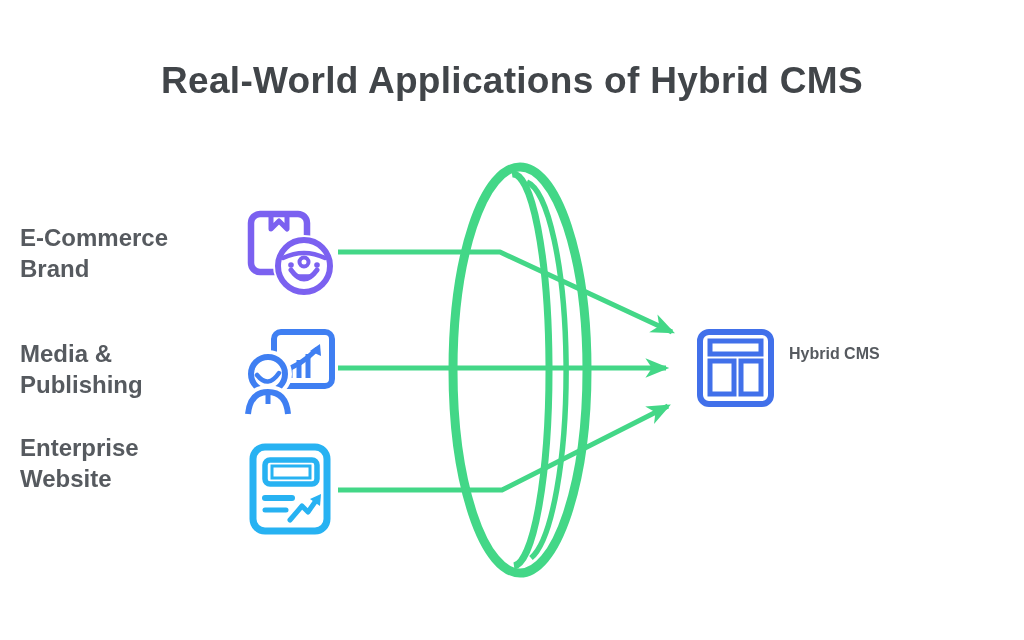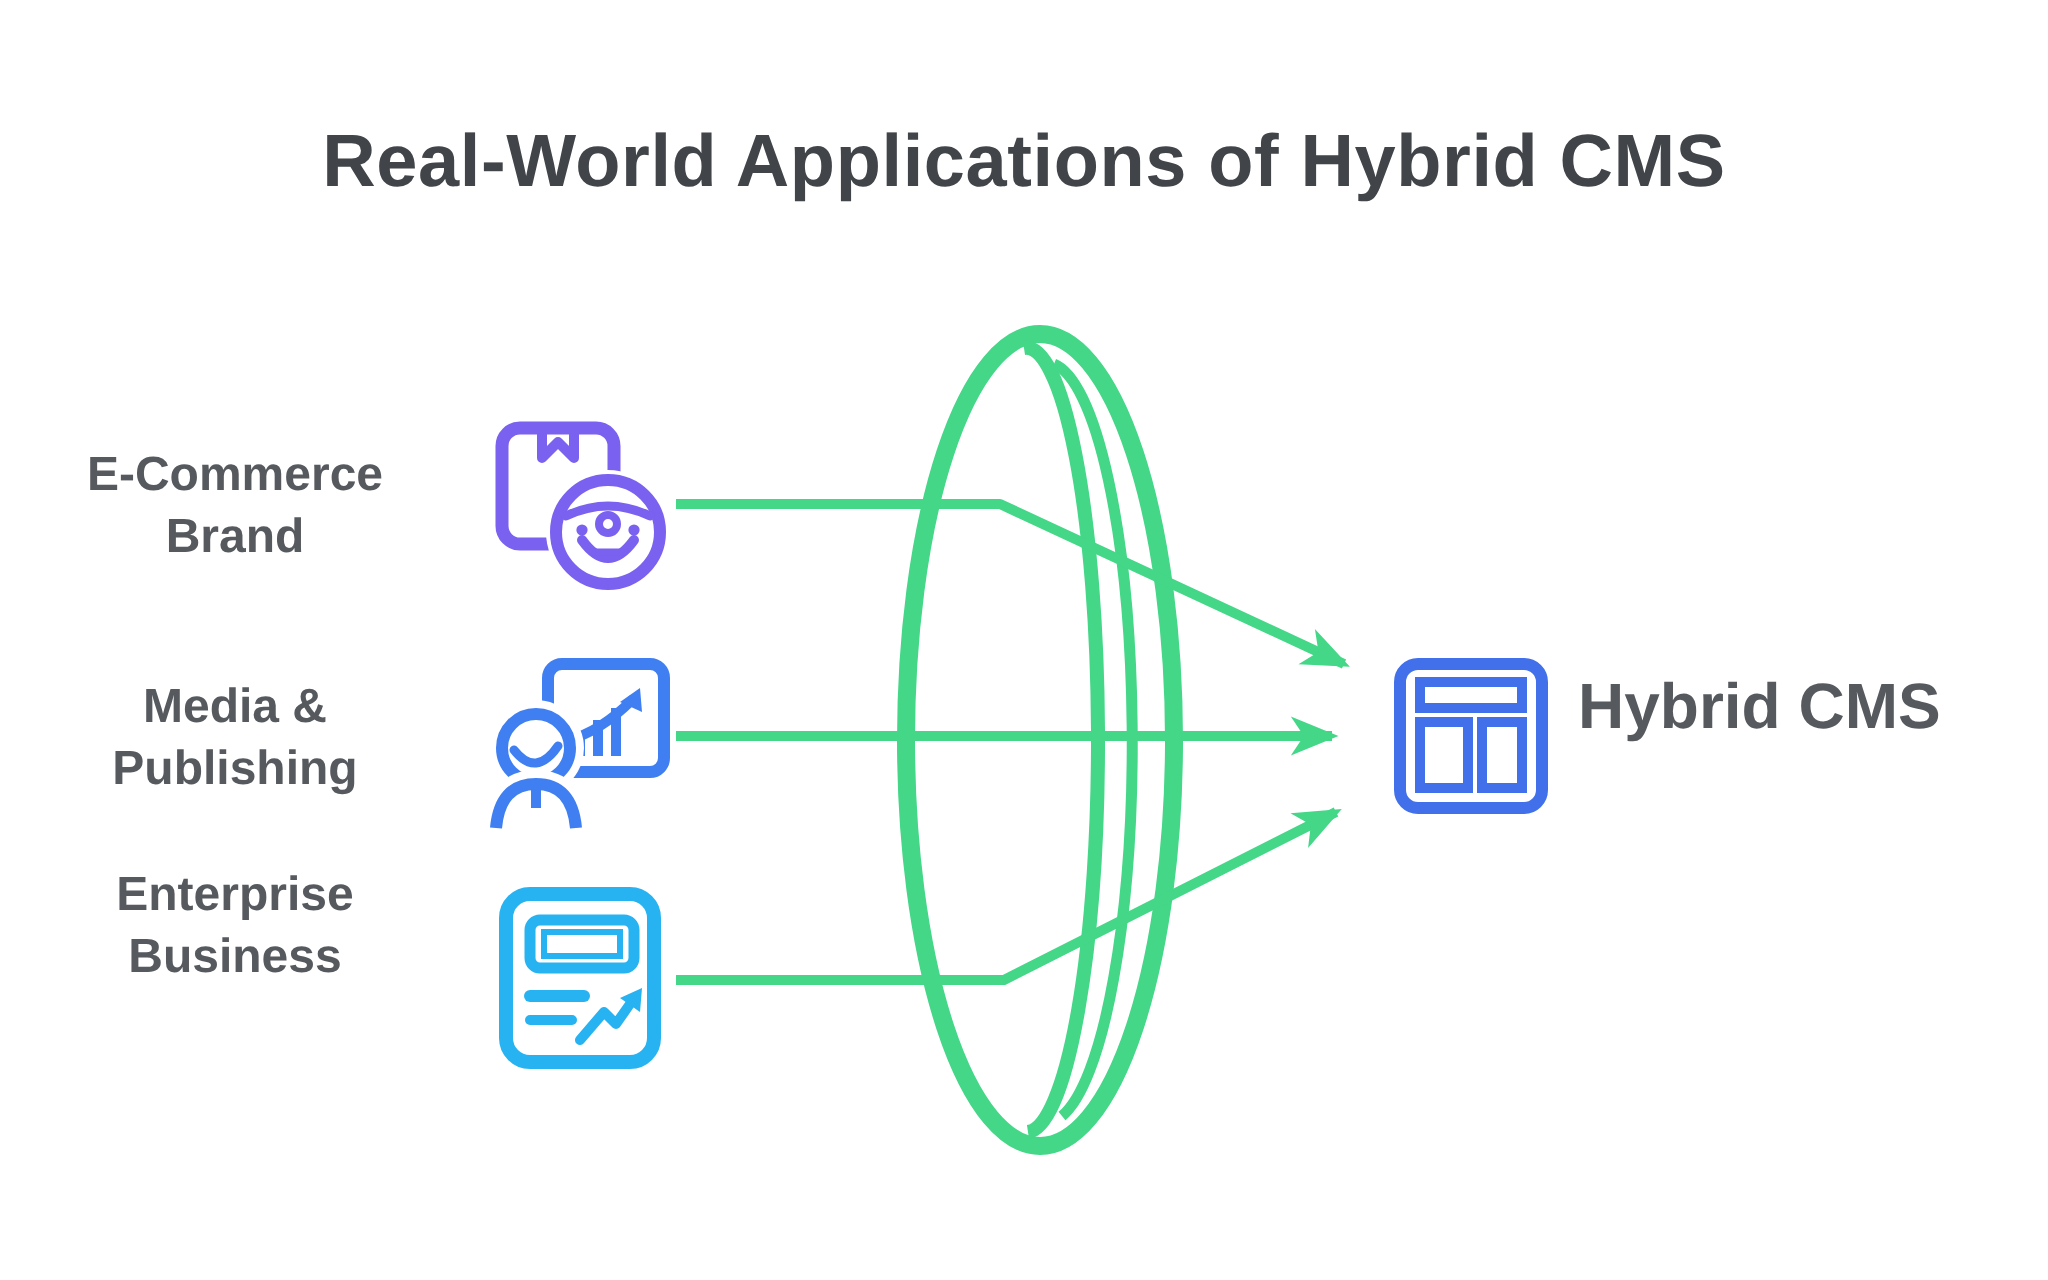--- a/index.html
+++ b/index.html
@@ -15,29 +15,30 @@
   .title {
     position: absolute; top: 60px; left: 0; width: 1024px;
     text-align: center;
     font-size: 37px; font-weight: 700;
     color: var(--title-text);
     letter-spacing: 0.3px;
   }
 
   .src-label {
     position: absolute; left: 0; width: 235px;
-    text-align: center;
+    text-align: left;
     font-size: 24px; font-weight: 700;
     color: var(--label-text);
     line-height: 31px;
+    padding-left: 20px;
   }
   .dst-label {
     position: absolute;
     text-align: left;
-    font-size: 32px; font-weight: 700;
+    font-size: 16px; font-weight: 700;
     color: var(--label-text);
     line-height: 31px;
   }
   .label-line { display: block; }
 
   .abs { position: absolute; }
   svg { display: block; overflow: visible; }
 
   .stroke-green  { stroke: var(--green); }
   .stroke-purple { stroke: var(--purple); }
@@ -109,21 +110,21 @@
     <circle class="whitefill" cx="24" cy="48" r="24"></circle>
     <circle class="stroke-blue whitefill" cx="24" cy="48" r="17" stroke-width="6"></circle>
     <path class="stroke-blue nofill" d="M13 49 Q24 63 35 47" stroke-width="4.5" stroke-linecap="round"></path>
     <path class="whitestroke nofill" d="M4 88 Q6 66 24 66 Q42 66 44 88" stroke-width="14"></path>
     <path class="stroke-blue nofill" d="M4 88 Q6 66 24 66 Q42 66 44 88" stroke-width="6"></path>
     <line class="stroke-blue" x1="24" y1="68" x2="24" y2="78" stroke-width="5"></line>
   </svg>
 
   <div class="src-label" style="top:432px">
     <span class="label-line">Enterprise</span>
-    <span class="label-line">Business</span>
+    <span class="label-line">Website</span>
   </div>
   <svg class="abs" style="left:248px;top:442px" width="88" height="96" viewBox="0 0 88 96">
     <rect class="stroke-cyan nofill" x="5" y="5" width="74" height="84" rx="12" stroke-width="7"></rect>
     <rect class="stroke-cyan nofill" x="17" y="18" width="52" height="24" rx="5" stroke-width="5.5"></rect>
     <rect class="stroke-cyan nofill" x="24" y="24" width="38" height="12" stroke-width="3"></rect>
     <line class="stroke-cyan" x1="17" y1="56" x2="44" y2="56" stroke-width="6" stroke-linecap="round"></line>
     <line class="stroke-cyan" x1="17" y1="68" x2="38" y2="68" stroke-width="5" stroke-linecap="round"></line>
     <path class="stroke-cyan nofill" d="M42 78 L54 64 L60 70 L67 60" stroke-width="5" stroke-linecap="round" stroke-linejoin="round"></path>
     <polygon class="fill-cyan" points="73,52 72,64 62,57"></polygon>
   </svg>

